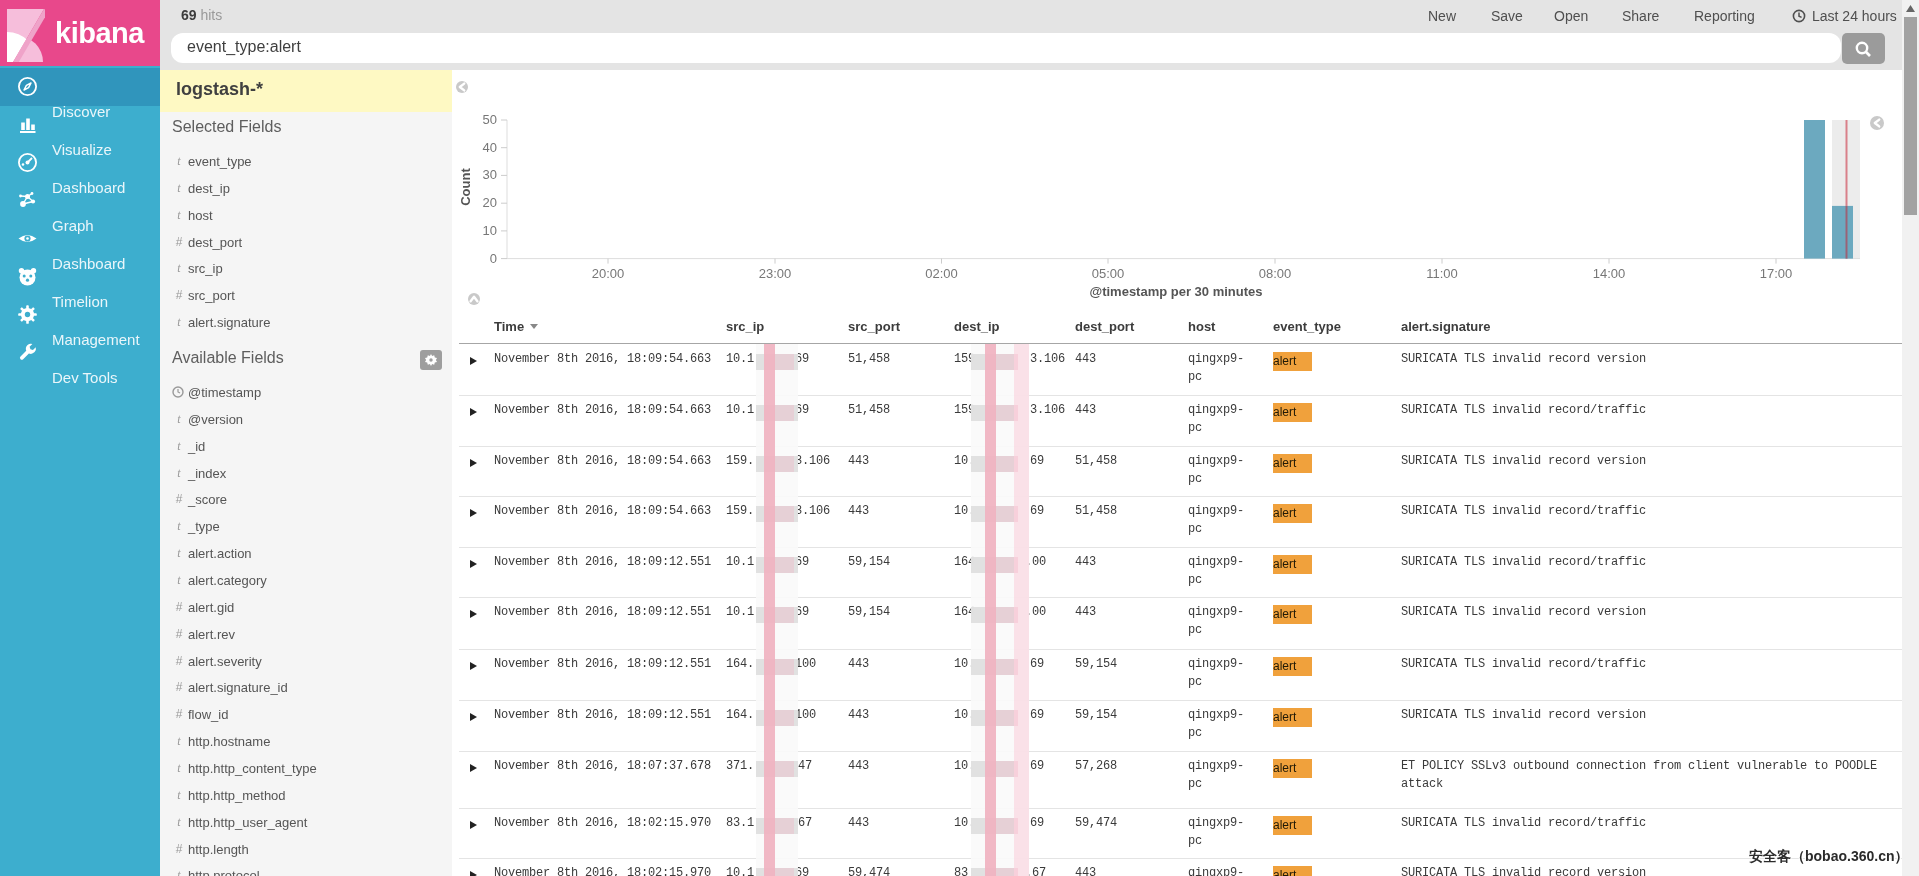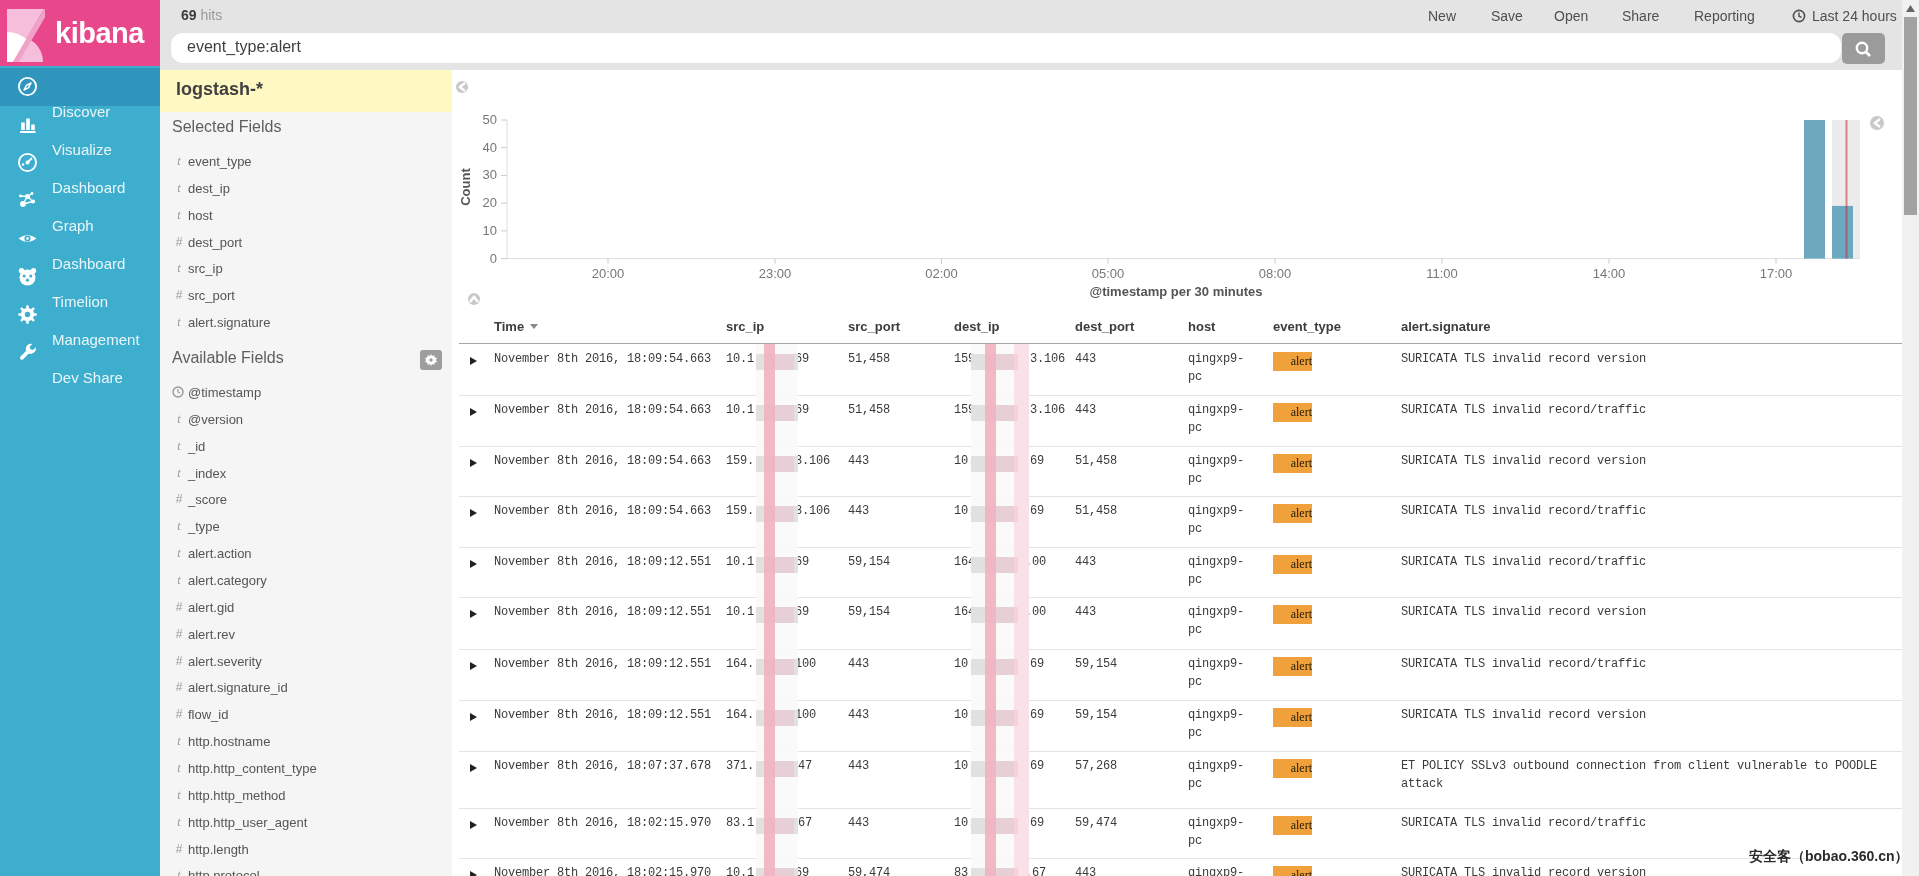--- a/index.html
+++ b/index.html
@@ -30,21 +30,21 @@
 .fitem .fico.num { font-style:normal; font-family:"Liberation Sans",sans-serif; font-size:12px; }
 .fitem .fname { position:absolute; left:28px; top:50%; transform:translateY(-50%); }
 #gearbtn { position:absolute; left:248px; top:-4px; width:22px; height:20px; background:#9E9E9E; border-radius:3px; }
 #charttitle { left:452px; top:75px; width:1450px; text-align:center; font-size:13.5px; color:#555; }
 #charttitle a { color:#3FA0C7; text-decoration:underline; }
 .th { position:absolute; font-size:13px; font-weight:bold; color:#3c3c3c; white-space:nowrap; }
 .cell { position:absolute; font-family:"Liberation Mono", monospace; font-size:12px; color:#3a3a3a; white-space:pre; line-height:17.5px; letter-spacing:-0.2px; }
 .rowline { position:absolute; left:459px; width:1443px; height:1px; background:#E4E4E4; }
 .tri { position:absolute; width:0; height:0; border-left:7px solid #222; border-top:4.5px solid transparent; border-bottom:4.5px solid transparent; }
 .badge { position:absolute; width:39px; height:19px; background:#F0A13C; color:#211a06;
-  font-family:Liberation Serif, serif; font-size:12px; text-align:right; line-height:19px; }
+  font-family:Liberation Sans, sans-serif; font-size:12px; text-align:left; line-height:19px; }
 #sbar { left:1902px; top:0; width:17px; height:876px; background:#F1F1F1; }
 #sthumb { position:absolute; left:2px; top:17px; width:13px; height:198px; background:#A2A2A2; }
 #watermark { left:1749px; top:848px; font-size:14px; font-weight:bold; color:#2b2b2b;
   text-shadow:-1px -1px 0 #fff, 1px -1px 0 #fff, -1px 1px 0 #fff, 1px 1px 0 #fff; white-space:nowrap; }
 </style>
 </head>
 <body>
 <div id="page">
 <div class="abs" id="chrome">
 <div id="hits"><b>69</b> hits</div>
@@ -528,21 +528,21 @@
           <rect x="9.2" y="1.2" width="2.6" height="4.4" rx="0.9" fill="#fff" transform="rotate(315 10.5 10.5)"></rect>
           <circle cx="10.5" cy="10.5" r="6.6" fill="#fff"></circle>
           <circle cx="10.5" cy="10.5" r="2.7" fill="#3DAECE"></circle>
         </svg>
         <span class="lbl">Management</span>
       </div>
 <div class="navitem" style="top:267.6px">
         <svg class="abs ico" style="left:17px;top:50%;margin-top:-10.5px" width="21" height="21" viewBox="0 0 21 21">
           <path d="M3.5 17.5 L10 11 Q8.5 7.5 11.5 4.5 Q13.8 2.3 17 3.2 L13.8 6.4 L14.8 9.2 L17.6 10.2 L20.8 7 Q21.7 10.2 19.5 12.5 Q16.5 15.5 13 14 L6.5 20.5 Q5 22 3.5 20.5 Q2 19 3.5 17.5 Z" fill="#fff" transform="scale(0.88) translate(0.5,-1)"></path>
         </svg>
-        <span class="lbl">Dev Share</span>
+        <span class="lbl">Dev Tools</span>
       </div>
 </div>
 <div class="abs" id="sbar">
 <svg style="position:absolute;left:4px;top:5px" width="9" height="7" viewBox="0 0 9 7">
         <polygon points="4.5,0 9,7 0,7" fill="#666"></polygon>
       </svg>
 <div id="sthumb"></div>
 </div>
 <div class="abs" id="watermark">安全客（bobao.360.cn）</div>
 </div>

